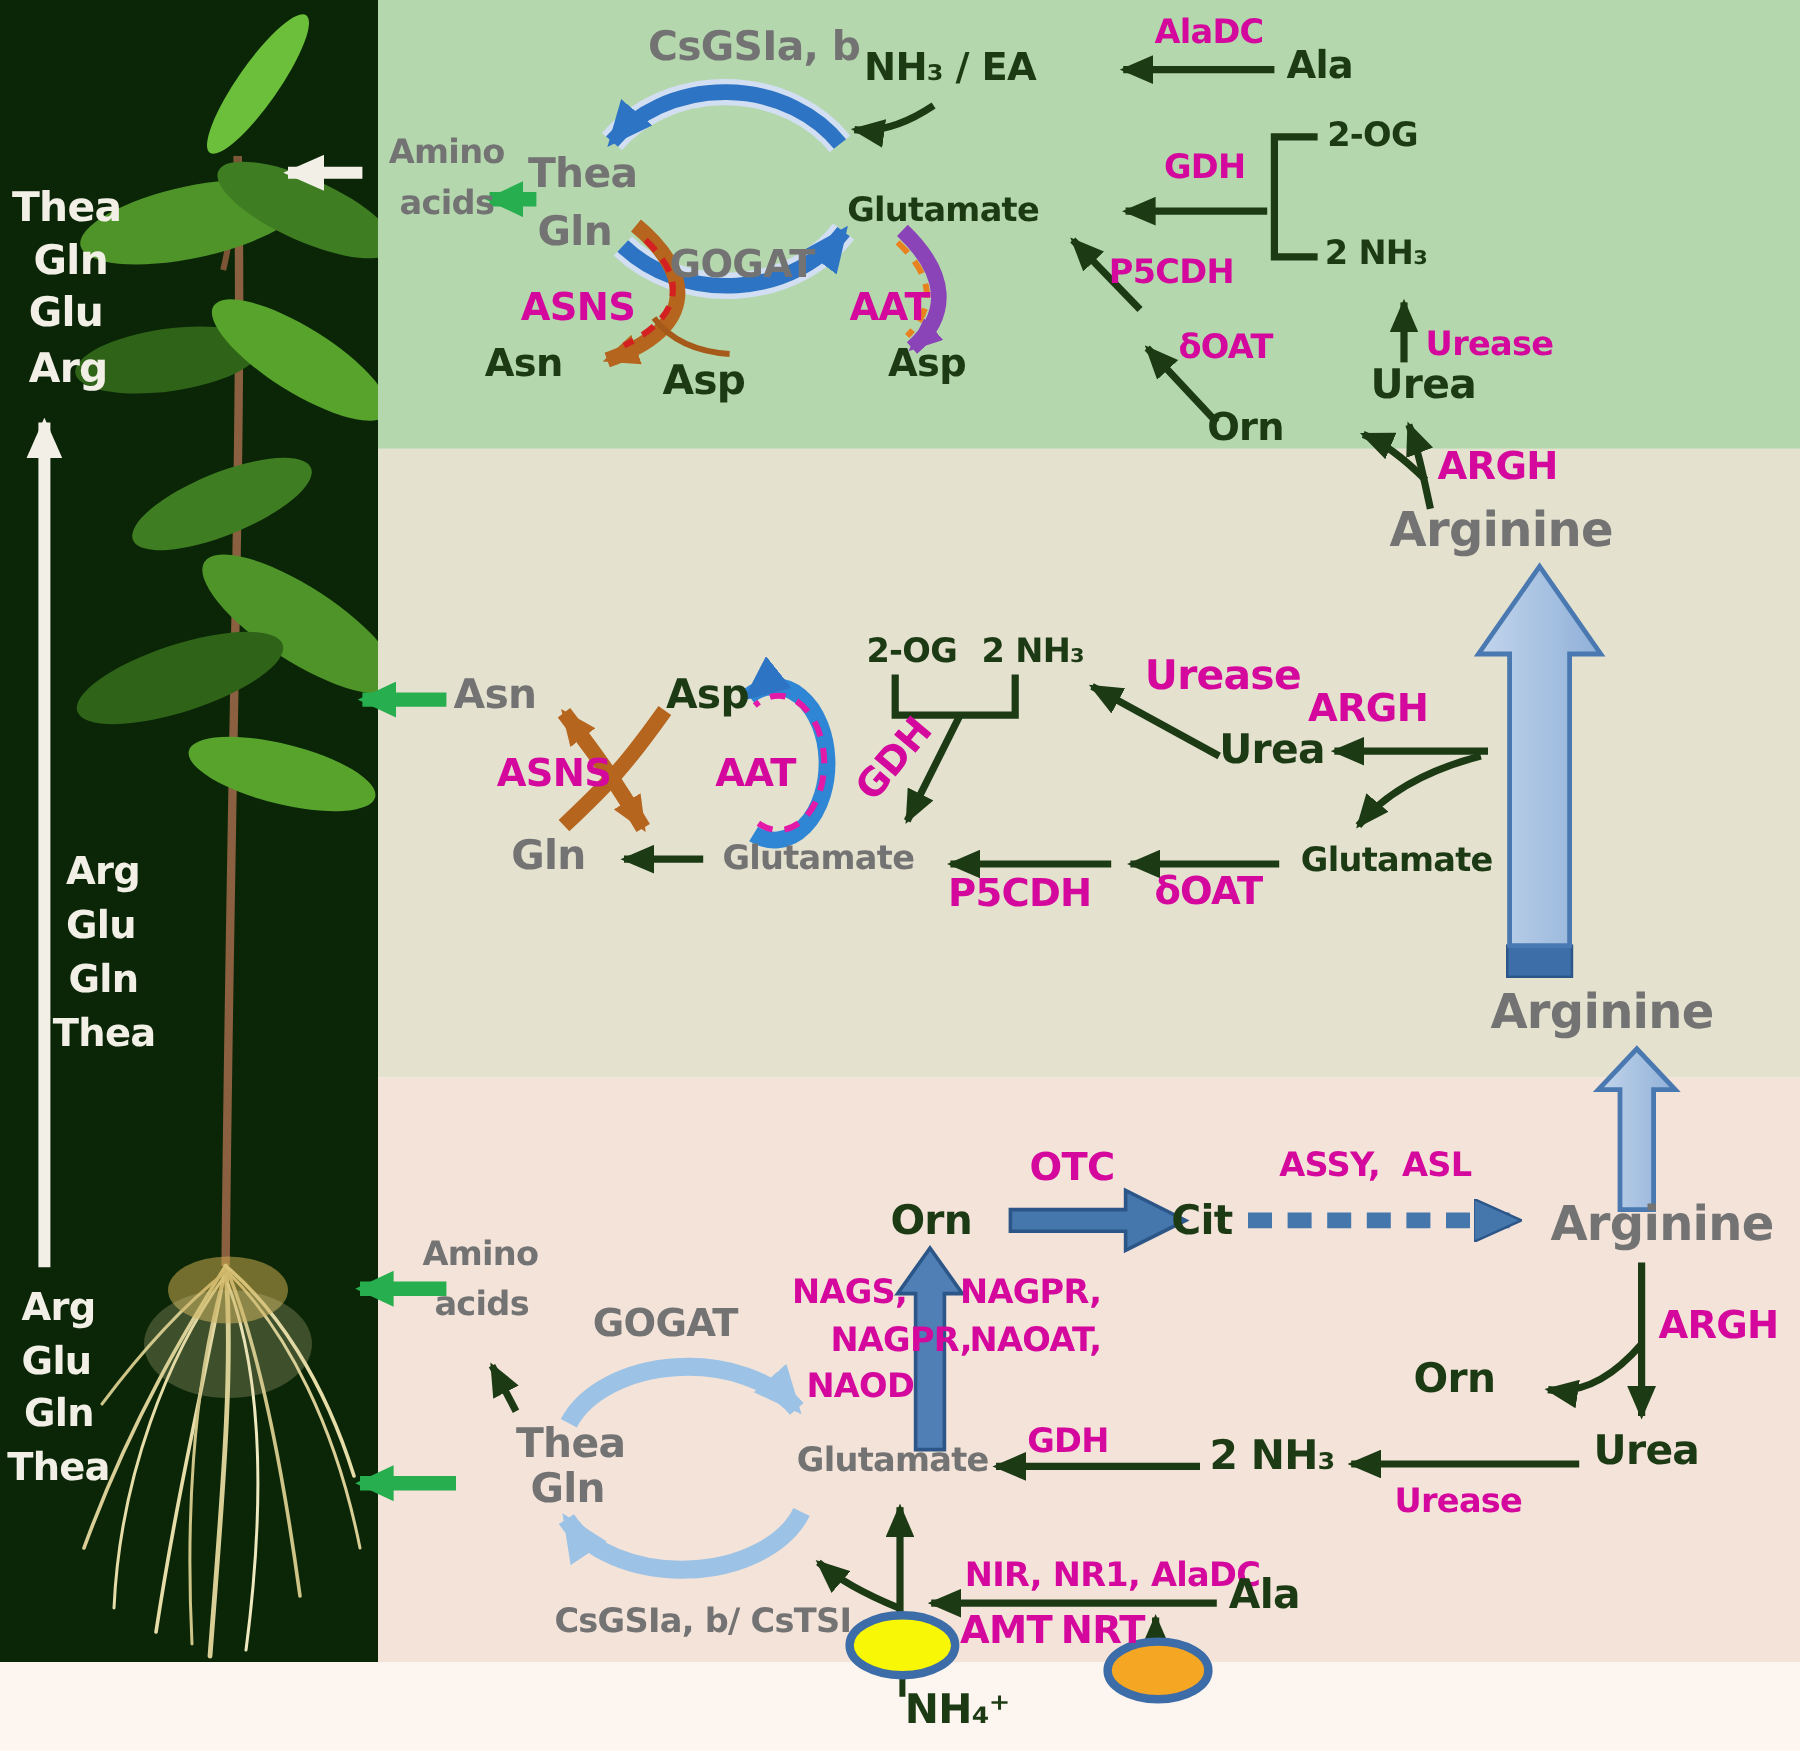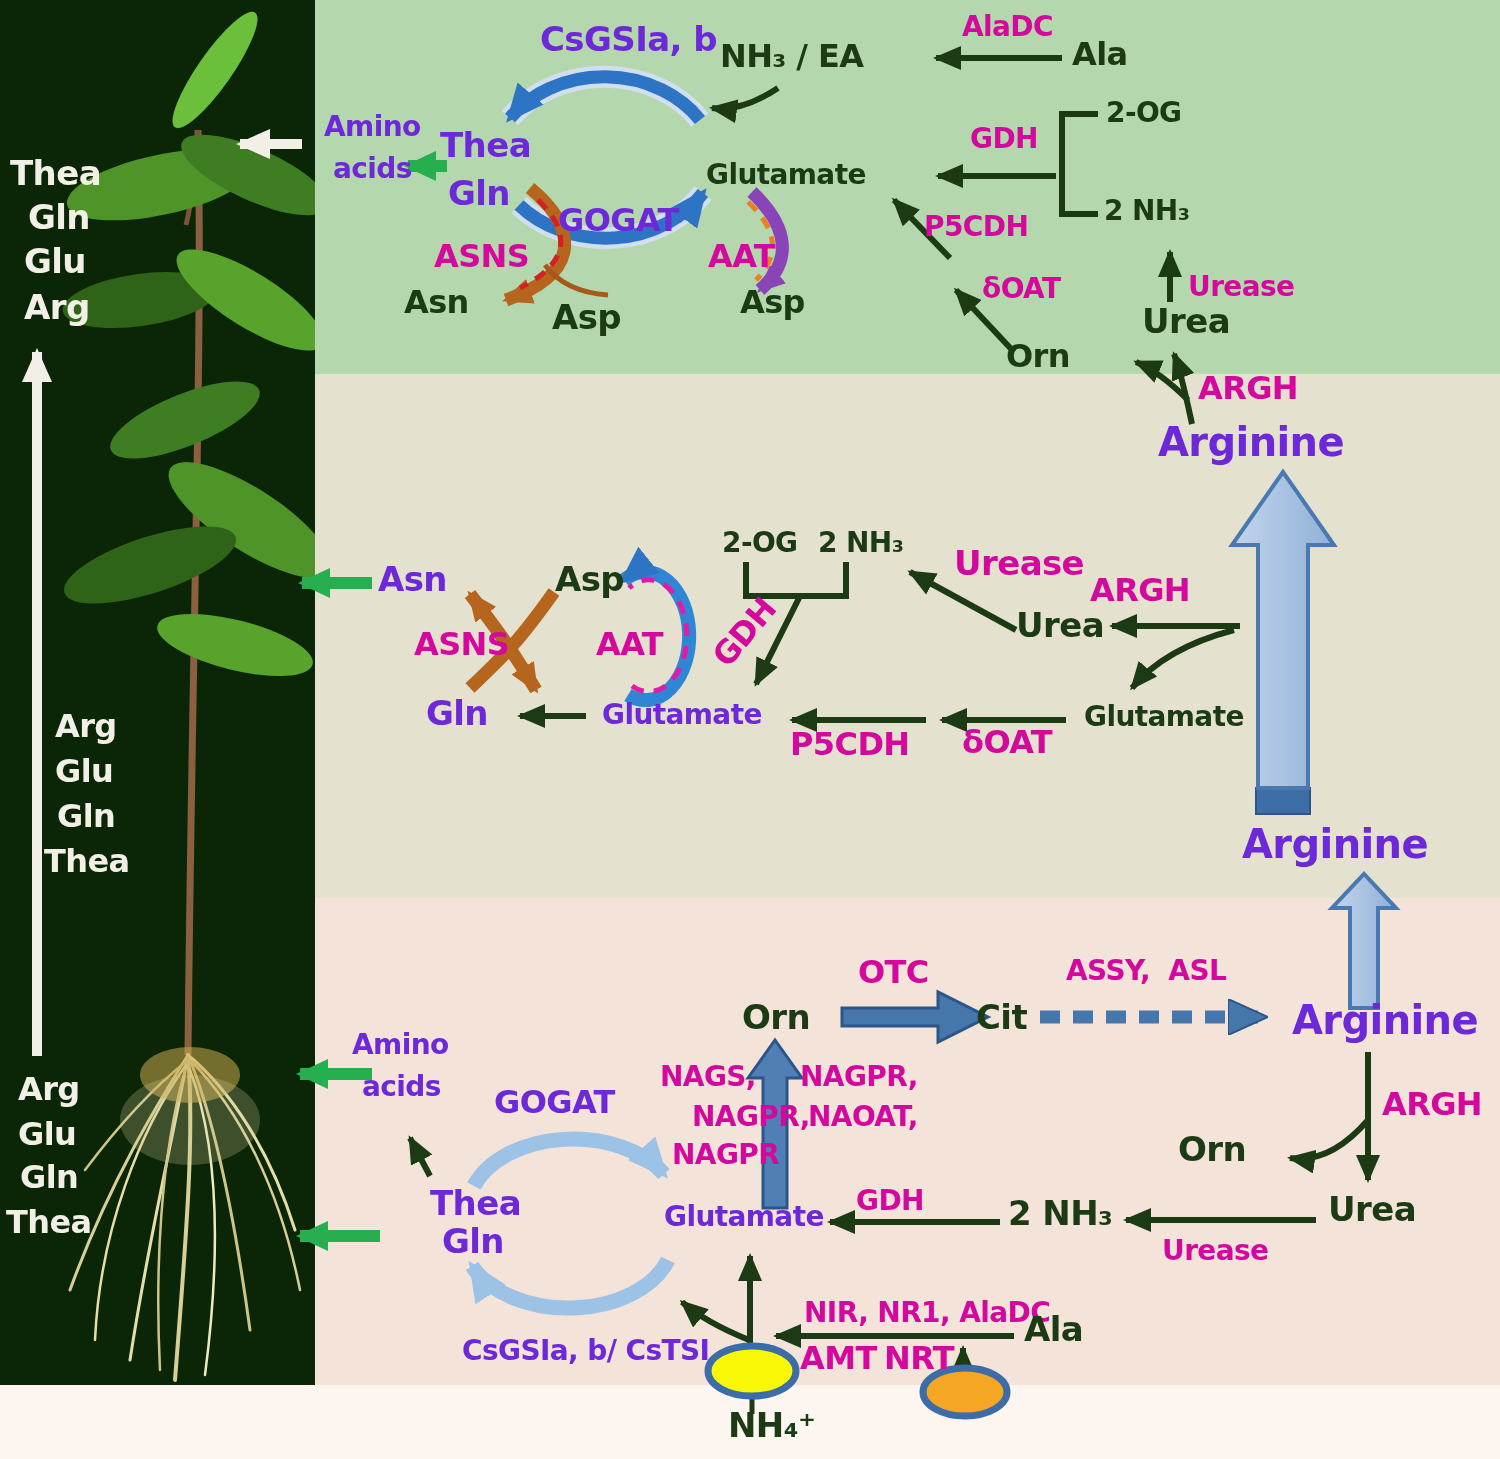--- a/index.html
+++ b/index.html
@@ -1,20 +1,20 @@
 <!DOCTYPE html>
 <html><head>
 <meta charset="utf-8">
 <style>
   html,body{margin:0;padding:0;background:#ffffff;}
   .stage{position:relative;width:1500px;height:1459px;overflow:hidden;
          background:#fdf5ef;font-family:"DejaVu Sans","Liberation Sans",sans-serif;}
   .sec{position:absolute;left:315px;width:1185px;}
   .lbl{position:absolute;font-weight:bold;white-space:pre;line-height:1.04;letter-spacing:-0.6px;}
-  .blue{color:#6d28d9}
+  .blue{color:#737373}
   .mag{color:#d4089d}
   .dk{color:#1c3b14}
   .wh{color:#f2efe6}.f28{font-size:28px}.f30{font-size:28px}.f32{font-size:32px}
   .f34{font-size:34px}.f36{font-size:40px}
   svg.overlay{position:absolute;left:0;top:0;}
 </style>
 </head>
 <body>
 
 <div class="stage">
@@ -301,34 +301,34 @@
   <div class="lbl dk f34" style="left:742px;top:1000px">Orn</div>
   <div class="lbl mag f32" style="left:858px;top:956px">OTC</div>
   <div class="lbl dk f34" style="left:976px;top:1000px">Cit</div>
   <div class="lbl mag f30" style="left:1066px;top:956px">ASSY,  ASL</div>
   <div class="lbl blue f36" style="left:1292px;top:1000px">Arginine</div>
   <div class="lbl blue f30" style="left:352px;top:1030px">Amino</div>
   <div class="lbl blue f30" style="left:362px;top:1072px">acids</div>
   <div class="lbl blue f32" style="left:494px;top:1086px">GOGAT</div>
   <div class="lbl mag f30" style="left:660px;top:1062px">NAGS,</div>
   <div class="lbl mag f30" style="left:692px;top:1102px">NAGPR,</div>
-  <div class="lbl mag f30" style="left:672px;top:1140px">NAGPR</div>
+  <div class="lbl mag f30" style="left:672px;top:1140px">NAOD</div>
   <div class="lbl mag f30" style="left:800px;top:1062px">NAGPR,</div>
   <div class="lbl mag f30" style="left:808px;top:1102px">NAOAT,</div>
   <div class="lbl mag f32" style="left:1382px;top:1088px">ARGH</div>
   <div class="lbl dk f34" style="left:1178px;top:1132px">Orn</div>
   <div class="lbl dk f34" style="left:1328px;top:1192px">Urea</div>
   <div class="lbl blue f34" style="left:430px;top:1186px">Thea</div>
   <div class="lbl blue f34" style="left:442px;top:1224px">Gln</div>
   <div class="lbl blue f30" style="left:664px;top:1202px">Glutamate</div>
   <div class="lbl mag f30" style="left:856px;top:1186px">GDH</div>
   <div class="lbl dk f34" style="left:1008px;top:1196px">2 NH₃</div>
   <div class="lbl mag f30" style="left:1162px;top:1236px">Urease</div>
   <div class="lbl mag f28" style="left:804px;top:1298px">NIR, NR1, AlaDC</div>
   <div class="lbl dk f34" style="left:1024px;top:1312px">Ala</div>
   <div class="lbl mag f32" style="left:800px;top:1342px">AMT</div>
   <div class="lbl mag f32" style="left:884px;top:1342px">NRT</div>
   <div class="lbl blue f28" style="left:462px;top:1336px">CsGSIa, b/ CsTSI</div>
 
-  <div class="lbl dk f34" style="left:728px;top:1408px">NH₄⁺</div>
+  <div class="lbl dk f34" style="left:754px;top:1408px">NH₄⁺</div>
   <div class="lbl dk f34" style="left:932px;top:1468px">NO₃⁻</div>
 
 </div>
 
 </body></html>

